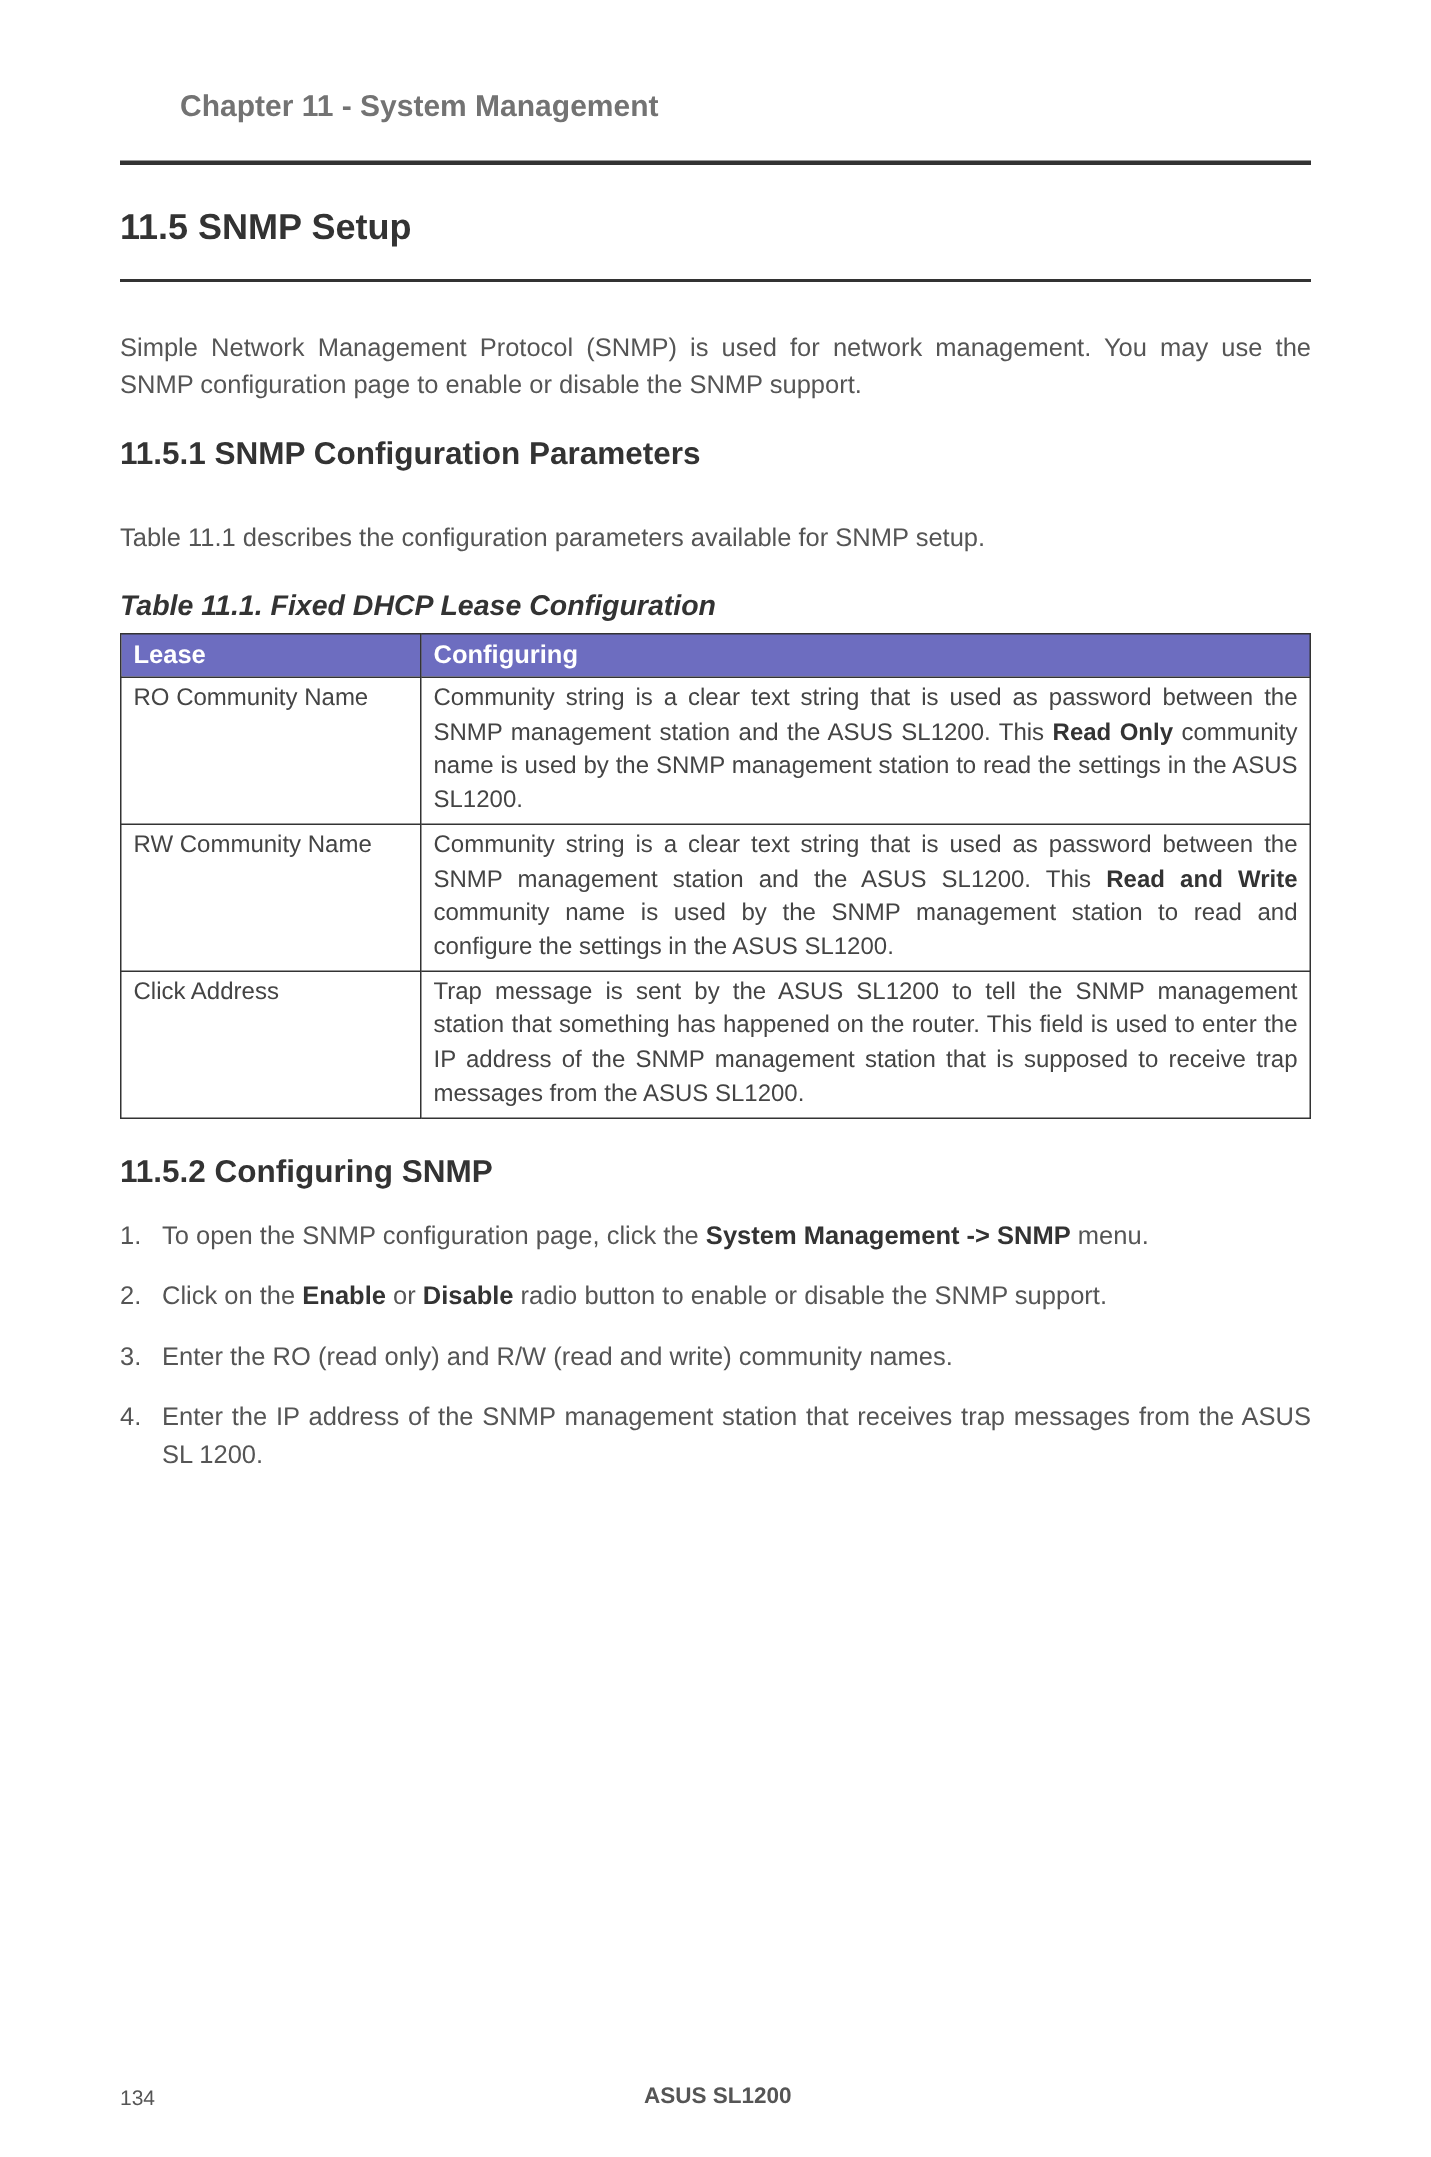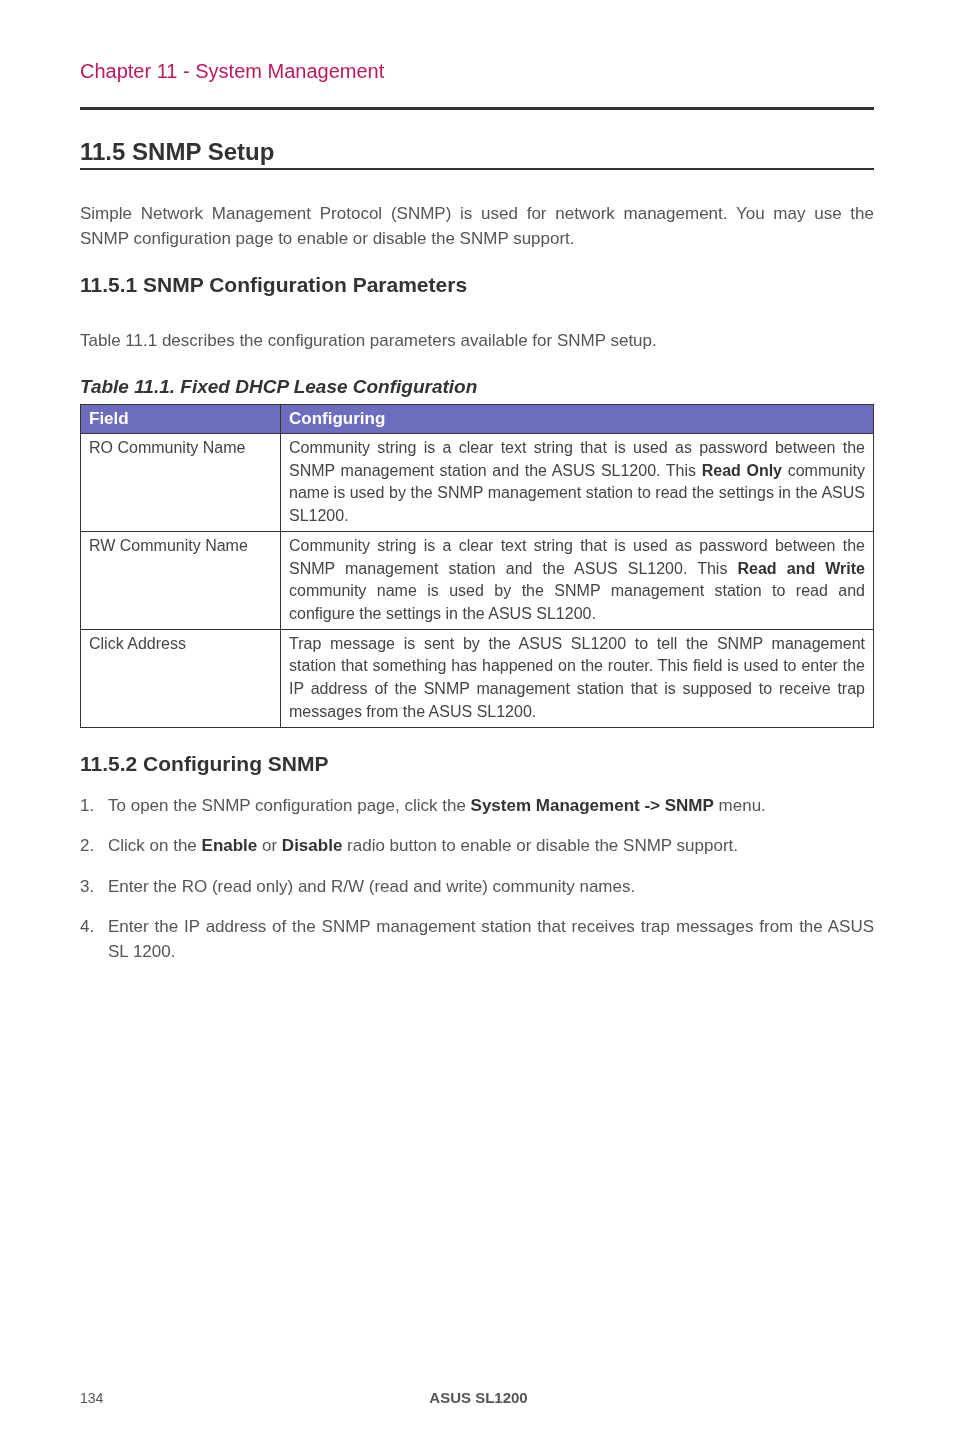--- a/index.html
+++ b/index.html
@@ -6,34 +6,35 @@
   body {
     background: #fff;
     font-family: Arial, Helvetica, sans-serif;
     color: #333;
     width: 954px;
     height: 1438px;
     padding: 60px 80px 40px 80px;
     position: relative;
   }
   .chapter-header {
-    font-weight: normal;
+    font-weight: bold;
     font-size: 20px;
-    color: #be185d;
+    color: #737373;
     padding-bottom: 10px;
     margin-bottom: 14px;
+    margin-left: 40px;
   }
   .rule-thick { border-top: 3px solid #333; margin-bottom: 28px; }
   .section-title {
     font-weight: bold;
     font-size: 24px;
     color: #333;
     border-bottom: 2px solid #333;
     display: block;
-    padding-bottom: 2px;
+    padding-bottom: 20px;
     margin-bottom: 32px;
   }
   .body-text {
     font-size: 17px;
     color: #555;
     line-height: 1.45;
     margin-bottom: 22px;
     text-align: justify;
     margin-top: 32px;
   }
@@ -116,21 +117,21 @@
 <div class="section-title">11.5 SNMP Setup</div>
 <p class="body-text">Simple Network Management Protocol (SNMP) is used for network management. You may use the SNMP configuration page to enable or disable the SNMP support.</p>
 
 <div class="subsection-title">11.5.1 SNMP Configuration Parameters</div>
 <p class="body-text">Table 11.1 describes the configuration parameters available for SNMP setup.</p>
 <div class="table-caption">Table 11.1. Fixed DHCP Lease Configuration</div>
 
 <table>
   <thead>
     <tr>
-      <th>Field</th>
+      <th>Lease</th>
       <th>Configuring</th>
     </tr>
   </thead>
   <tbody>
     <tr>
       <td class="field-col">RO Community Name</td>
       <td><span>Community string is a clear text string that is used as password between the SNMP management station and the ASUS SL1200. This </span><span class="b">Read Only</span><span> community name is used by the SNMP management station to read the settings in the ASUS SL1200.</span></td>
     </tr>
     <tr>
       <td class="field-col">RW Community Name</td>

